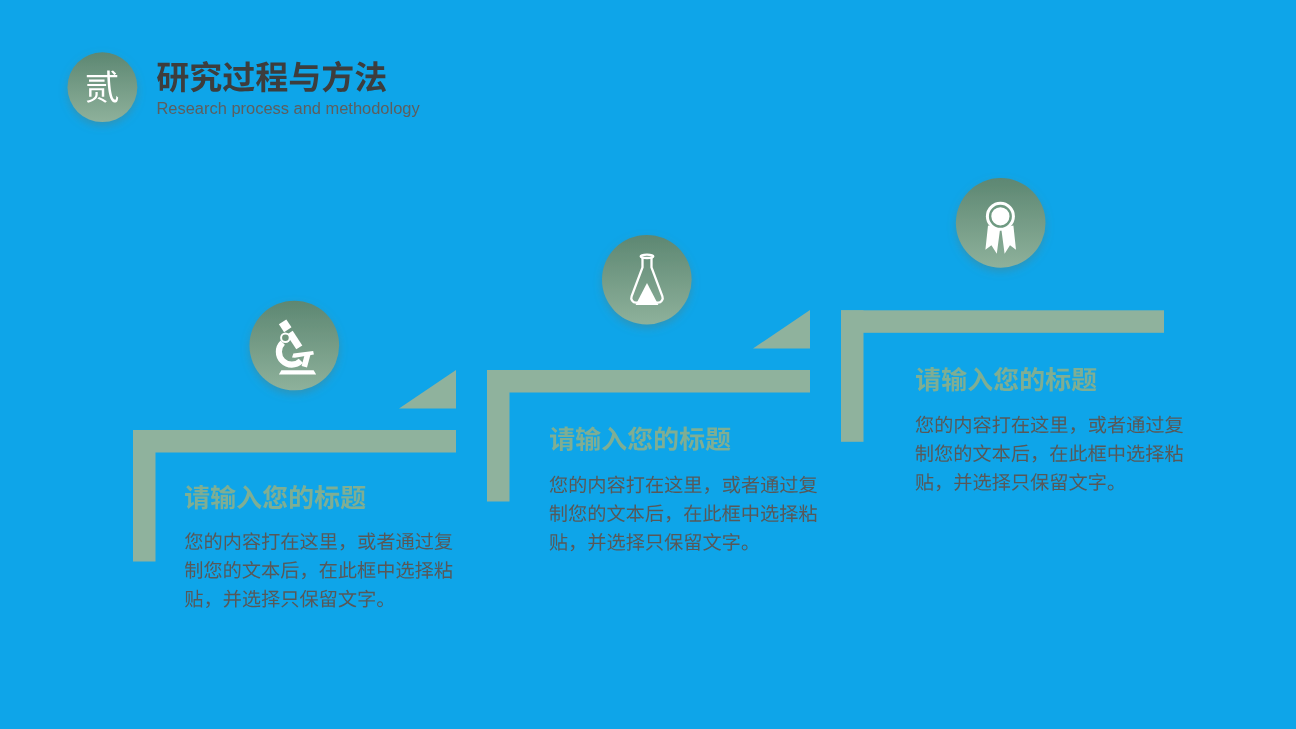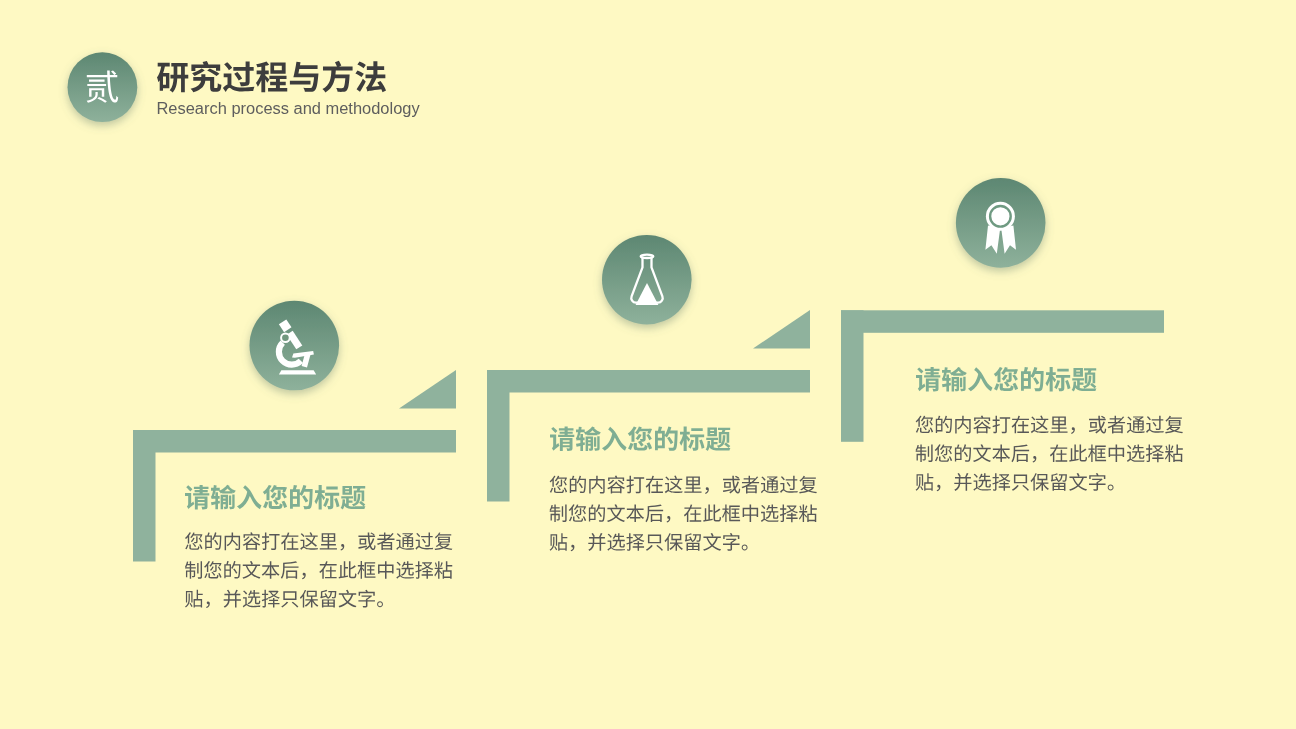--- a/index.html
+++ b/index.html
@@ -1,14 +1,14 @@
 <!DOCTYPE html>
 <html><head><meta charset="utf-8"><style>
 html,body{margin:0;padding:0;background:#fff;}
-#slide{position:relative;width:1296px;height:729px;overflow:hidden;background:#fef9c3;}
+#slide{position:relative;width:1296px;height:729px;overflow:hidden;background:#0ea5e9;}
 </style></head>
 <body>
 <div id="slide">
 <svg width="1296" height="729" viewBox="0 0 1296 729">
 <defs>
 <linearGradient id="cg" x1="0" y1="0" x2="0" y2="1">
           <stop offset="0" stop-color="#5d8772"></stop>
           <stop offset="1" stop-color="#8eb19b"></stop>
         </linearGradient>
 <filter id="csh" x="-30%" y="-30%" width="160%" height="170%">

